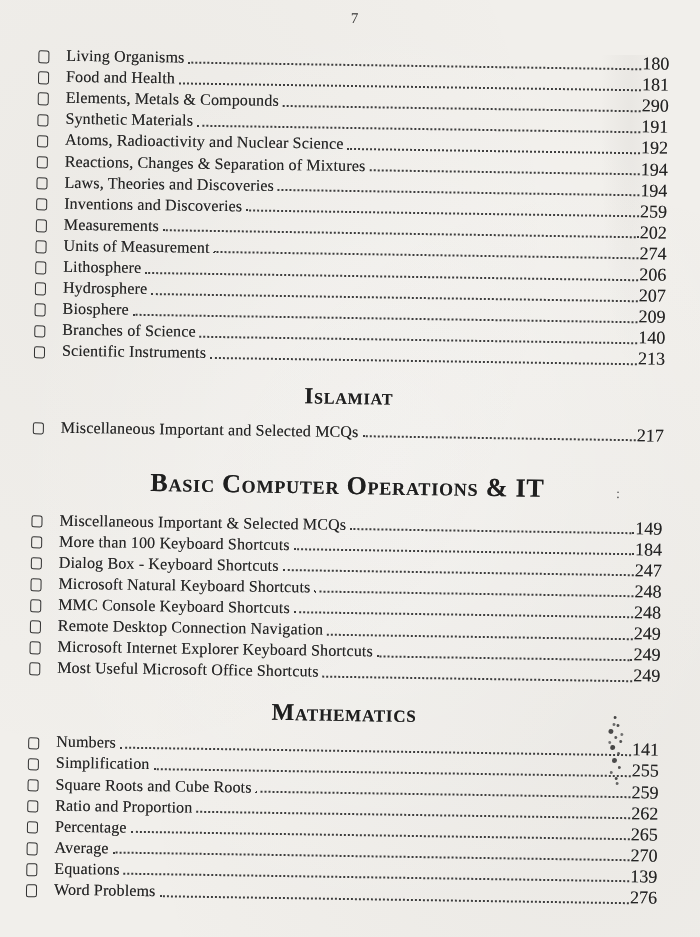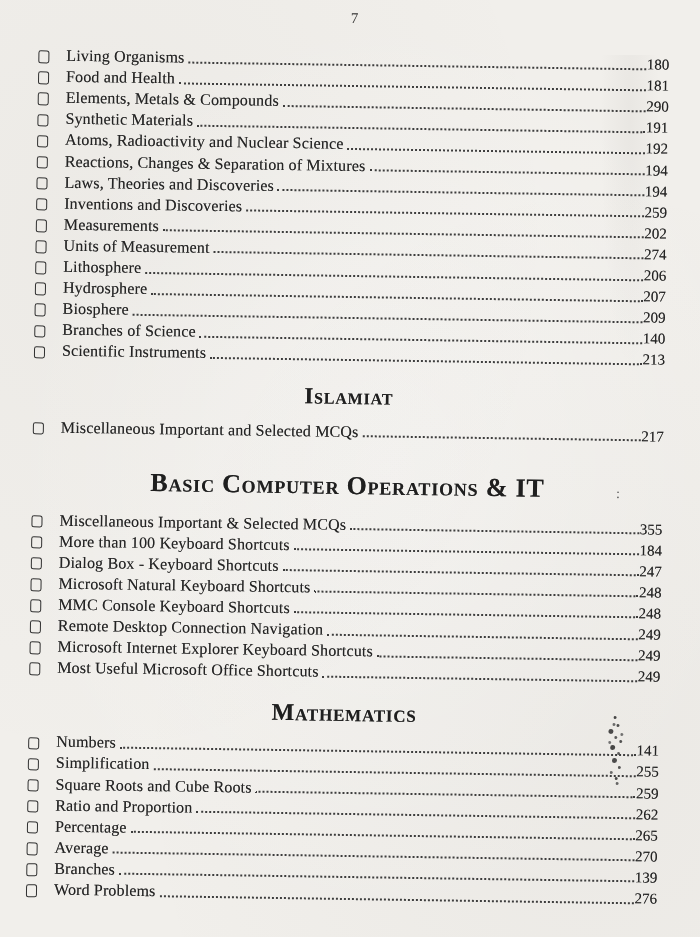--- a/index.html
+++ b/index.html
@@ -65,21 +65,21 @@
     text-shadow: 0 0 0.5px rgba(45,45,45,0.55);
   }
   .dots {
     flex: 1 1 auto;
     border-bottom: 2.1px dotted #3d3d3d;
     margin: 0 1px 5.5px 4px;
     min-width: 8px;
   }
   .pagenum {
     flex: 0 0 auto;
-    font-size: 15px;
+    font-size: 18px;
     line-height: 1;
     padding-bottom: 3px;
     text-align: right;
     text-shadow: 0 0 0.5px rgba(45,45,45,0.55);
   }
   .heading {
     margin: 0;
     text-align: center;
     font-weight: bold;
     font-variant: small-caps;
@@ -247,21 +247,21 @@
           </div>
       </section>
 
       <section>
         <h2 class="heading h-computer">Basic Computer Operations &amp; IT</h2>
         <div class="rows rows-3">
             <div class="row">
               <span class="box"></span>
               <span class="label">Miscellaneous Important &amp; Selected MCQs</span>
               <span class="dots"></span>
-              <span class="pagenum">355</span>
+              <span class="pagenum">149</span>
             </div>
             <div class="row">
               <span class="box"></span>
               <span class="label">More than 100 Keyboard Shortcuts</span>
               <span class="dots"></span>
               <span class="pagenum">184</span>
             </div>
             <div class="row">
               <span class="box"></span>
               <span class="label">Dialog Box - Keyboard Shortcuts</span>
@@ -335,21 +335,21 @@
               <span class="pagenum">265</span>
             </div>
             <div class="row">
               <span class="box"></span>
               <span class="label">Average</span>
               <span class="dots"></span>
               <span class="pagenum">270</span>
             </div>
             <div class="row">
               <span class="box"></span>
-              <span class="label">Branches</span>
+              <span class="label">Equations</span>
               <span class="dots"></span>
               <span class="pagenum">139</span>
             </div>
             <div class="row">
               <span class="box"></span>
               <span class="label">Word Problems</span>
               <span class="dots"></span>
               <span class="pagenum">276</span>
             </div>
           </div>

